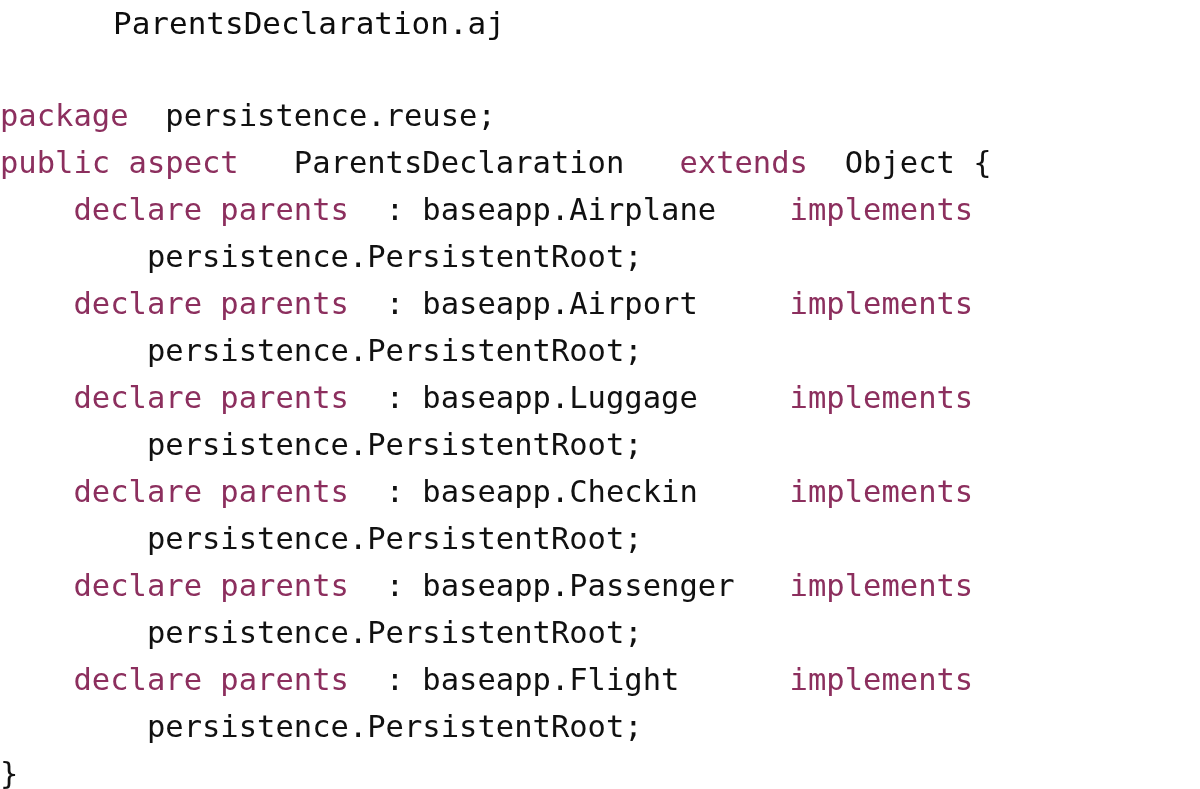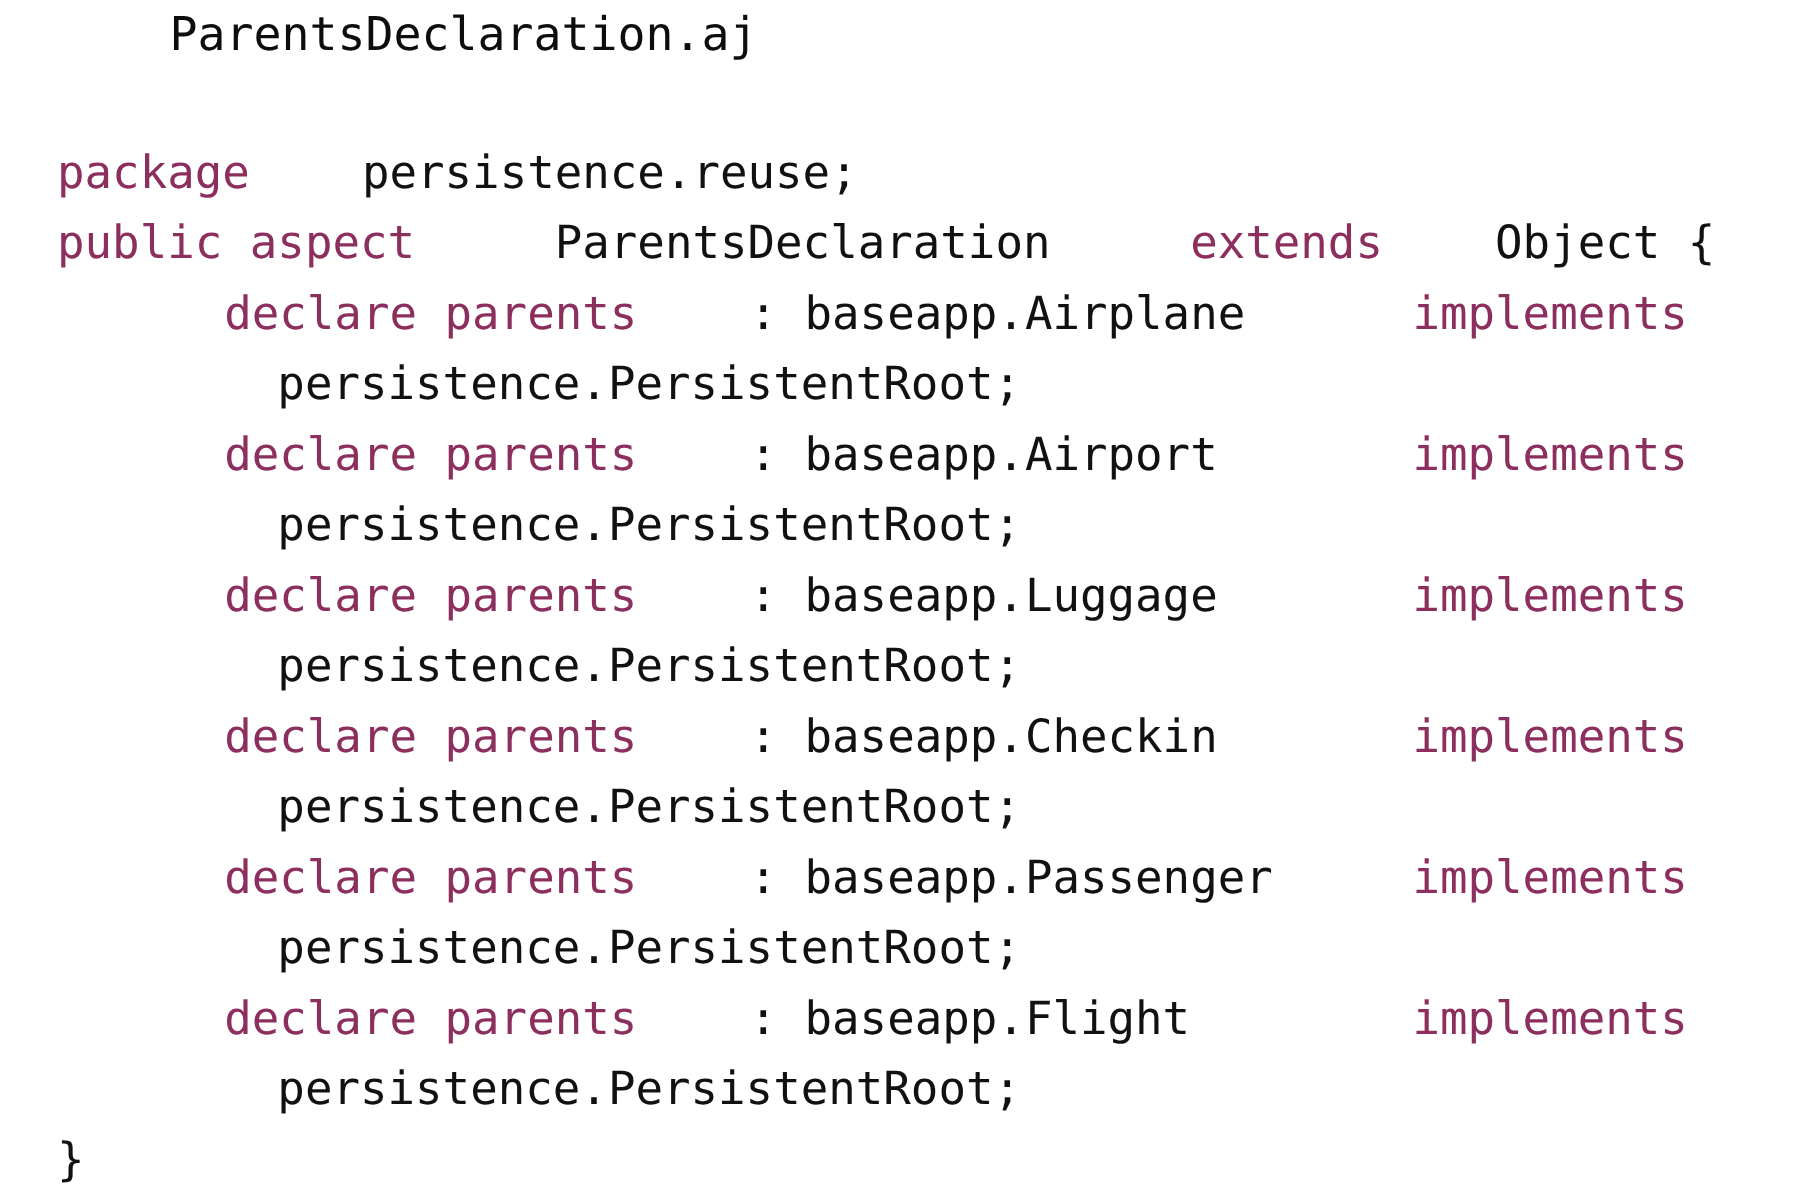--- a/index.html
+++ b/index.html
@@ -56,21 +56,20 @@
     overflow: hidden;
   }
   .code-line {
     height: 47px;
     white-space: pre;
     overflow: hidden;
     display: block;
   }
   .tok {
     white-space: pre;
-    margin-left: 38px;
   }
   .kw {
     color: #8c2f5e;
   }
   .pl {
     color: #111111;
     text-align: center;
   }
 </style>
 </head>

